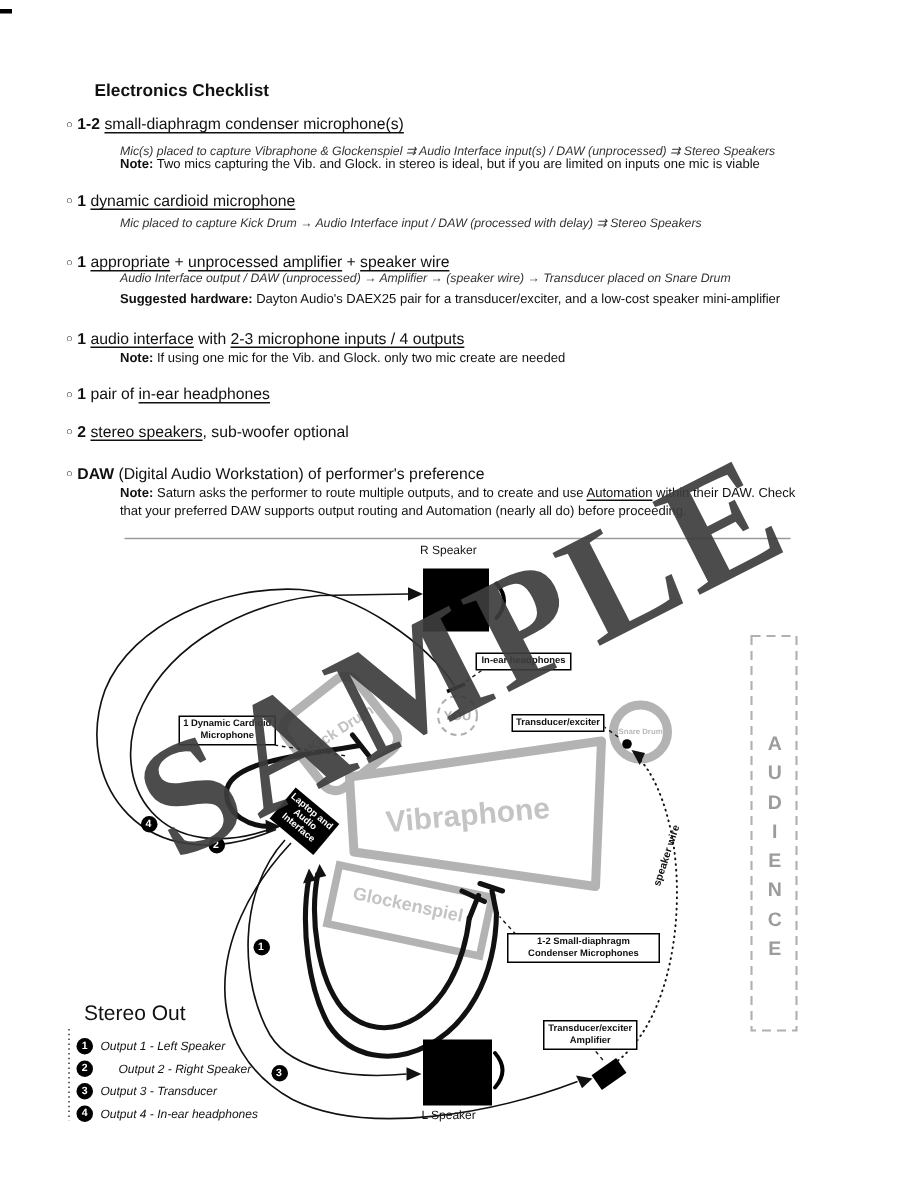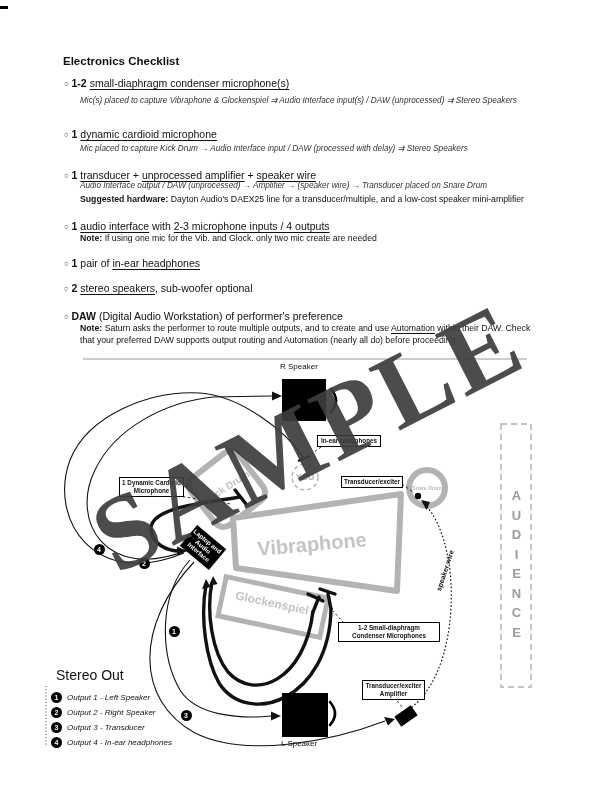--- a/index.html
+++ b/index.html
@@ -2,21 +2,21 @@
 <html><head>
 <meta charset="utf-8">
 <style>
   html,body{margin:0;padding:0;background:#e8e8e8;}
   #page{position:relative;width:612px;height:792px;background:#fff;overflow:hidden;
         font-family:"Liberation Sans",sans-serif;color:#111;}
   svg{position:absolute;left:0;top:0;}
 
   
   .doc-title{position:absolute;left:63px;top:55px;font-size:11.5px;font-weight:bold;}
-  .ck-head{position:absolute;left:64px;font-size:10.5px;white-space:nowrap;}
+  .ck-head{position:absolute;left:44px;font-size:10.5px;white-space:nowrap;}
   .bullet{font-size:7.5px;vertical-align:1.5px;margin-right:3px;}
   .qty{font-weight:bold;}
   .bld{font-weight:bold;}
   .u{text-decoration:underline;text-underline-offset:1.5px;}
   .flow{position:absolute;left:80px;font-style:italic;font-size:8.2px;color:#333;white-space:nowrap;}
   .noteline{position:absolute;left:80px;font-size:8.7px;white-space:nowrap;}
   .notewrap{position:absolute;left:80px;width:452px;font-size:8.7px;line-height:11.5px;}
 
   
   .tag{position:absolute;background:#fff;border:1px solid #000;
@@ -46,27 +46,28 @@
 <body>
 
 <div id="page">
 
   <div class="corner-mark"></div>
 
   <div class="doc-title">Electronics Checklist</div>
 
   <div class="ck-head" style="top:77px"><span class="bullet">○</span><span class="qty">1-2</span> <span class="u">small-diaphragm condenser microphone(s)</span></div>
   <div class="flow" style="top:95px">Mic(s) placed to capture Vibraphone &amp; Glockenspiel ⇉ Audio Interface input(s) / DAW (unprocessed) ⇉ Stereo Speakers</div>
+  <div class="noteline" style="top:104px"><span class="bld">Note:</span> <span>Two mics capturing the Vib. and Glock. in stereo is ideal, but if you are limited on inputs one mic is viable</span></div>
 
   <div class="ck-head" style="top:128px"><span class="bullet">○</span><span class="qty">1</span> <span class="u">dynamic cardioid microphone</span></div>
   <div class="flow" style="top:143px">Mic placed to capture Kick Drum → Audio Interface input / DAW (processed with delay) ⇉ Stereo Speakers</div>
 
-  <div class="ck-head" style="top:169px"><span class="bullet">○</span><span class="qty">1</span> <span class="u">transducer</span><span> + </span><span class="u">unprocessed amplifier</span><span> + </span><span class="u">speaker wire</span></div>
+  <div class="ck-head" style="top:169px"><span class="bullet">○</span><span class="qty">1</span> <span class="u">appropriate</span><span> + </span><span class="u">unprocessed amplifier</span><span> + </span><span class="u">speaker wire</span></div>
   <div class="flow" style="top:181px">Audio Interface output / DAW (unprocessed) → Amplifier → (speaker wire) → Transducer placed on Snare Drum</div>
-  <div class="noteline" style="top:194px"><span class="bld">Suggested hardware:</span> <span>Dayton Audio's DAEX25 line for a transducer/multiple, and a low-cost speaker mini-amplifier</span></div>
+  <div class="noteline" style="top:194px"><span class="bld">Suggested hardware:</span> <span>Dayton Audio's DAEX25 pair for a transducer/exciter, and a low-cost speaker mini-amplifier</span></div>
 
   <div class="ck-head" style="top:220px"><span class="bullet">○</span><span class="qty">1</span> <span class="u">audio interface</span><span> with </span><span class="u">2-3 microphone inputs / 4 outputs</span></div>
   <div class="noteline" style="top:233px"><span class="bld">Note:</span> <span>If using one mic for the Vib. and Glock. only two mic create are needed</span></div>
 
   <div class="ck-head" style="top:257px"><span class="bullet">○</span><span class="qty">1</span> <span>pair of </span><span class="u">in-ear headphones</span></div>
 
   <div class="ck-head" style="top:282px"><span class="bullet">○</span><span class="qty">2</span> <span class="u">stereo speakers</span><span>, sub-woofer optional</span></div>
 
   <div class="ck-head" style="top:310px"><span class="bullet">○</span><span class="bld">DAW</span><span> (Digital Audio Workstation) of performer's preference</span></div>
   <div class="notewrap" style="top:323px"><span class="bld">Note:</span> <span>Saturn asks the performer to route multiple outputs, and to create and use </span><span class="u">Automation</span><span> within their DAW. Check that your preferred DAW supports output routing and Automation (nearly all do) before proceeding.</span></div>
@@ -160,21 +161,21 @@
 
   <div class="badge" style="left:93.5px;top:543.5px;">4</div>
   <div class="badge" style="left:138.5px;top:557.5px;">2</div>
   <div class="badge" style="left:168.5px;top:625.5px;">1</div>
   <div class="badge" style="left:180.5px;top:709.5px;">3</div>
 
   <div class="lg-title">Stereo Out</div>
   <div class="badge" style="left:51px;top:691.5px;">1</div>
   <div class="lg-lbl" style="top:692.5px;">Output 1 - Left Speaker</div>
   <div class="badge" style="left:51px;top:706.5px;">2</div>
-  <div class="lg-lbl" style="top:707.5px;">Output 2 - Right Speaker</div>
+  <div class="lg-lbl" style="top:707.5px;margin-left:12px;">Output 2 - Right Speaker</div>
   <div class="badge" style="left:51px;top:721.5px;">3</div>
   <div class="lg-lbl" style="top:722.5px;">Output 3 - Transducer</div>
   <div class="badge" style="left:51px;top:736.5px;">4</div>
   <div class="lg-lbl" style="top:737.5px;">Output 4 - In-ear headphones</div>
 
   <div class="watermark">SAMPLE</div>
 
 </div>
 
 </body></html>

